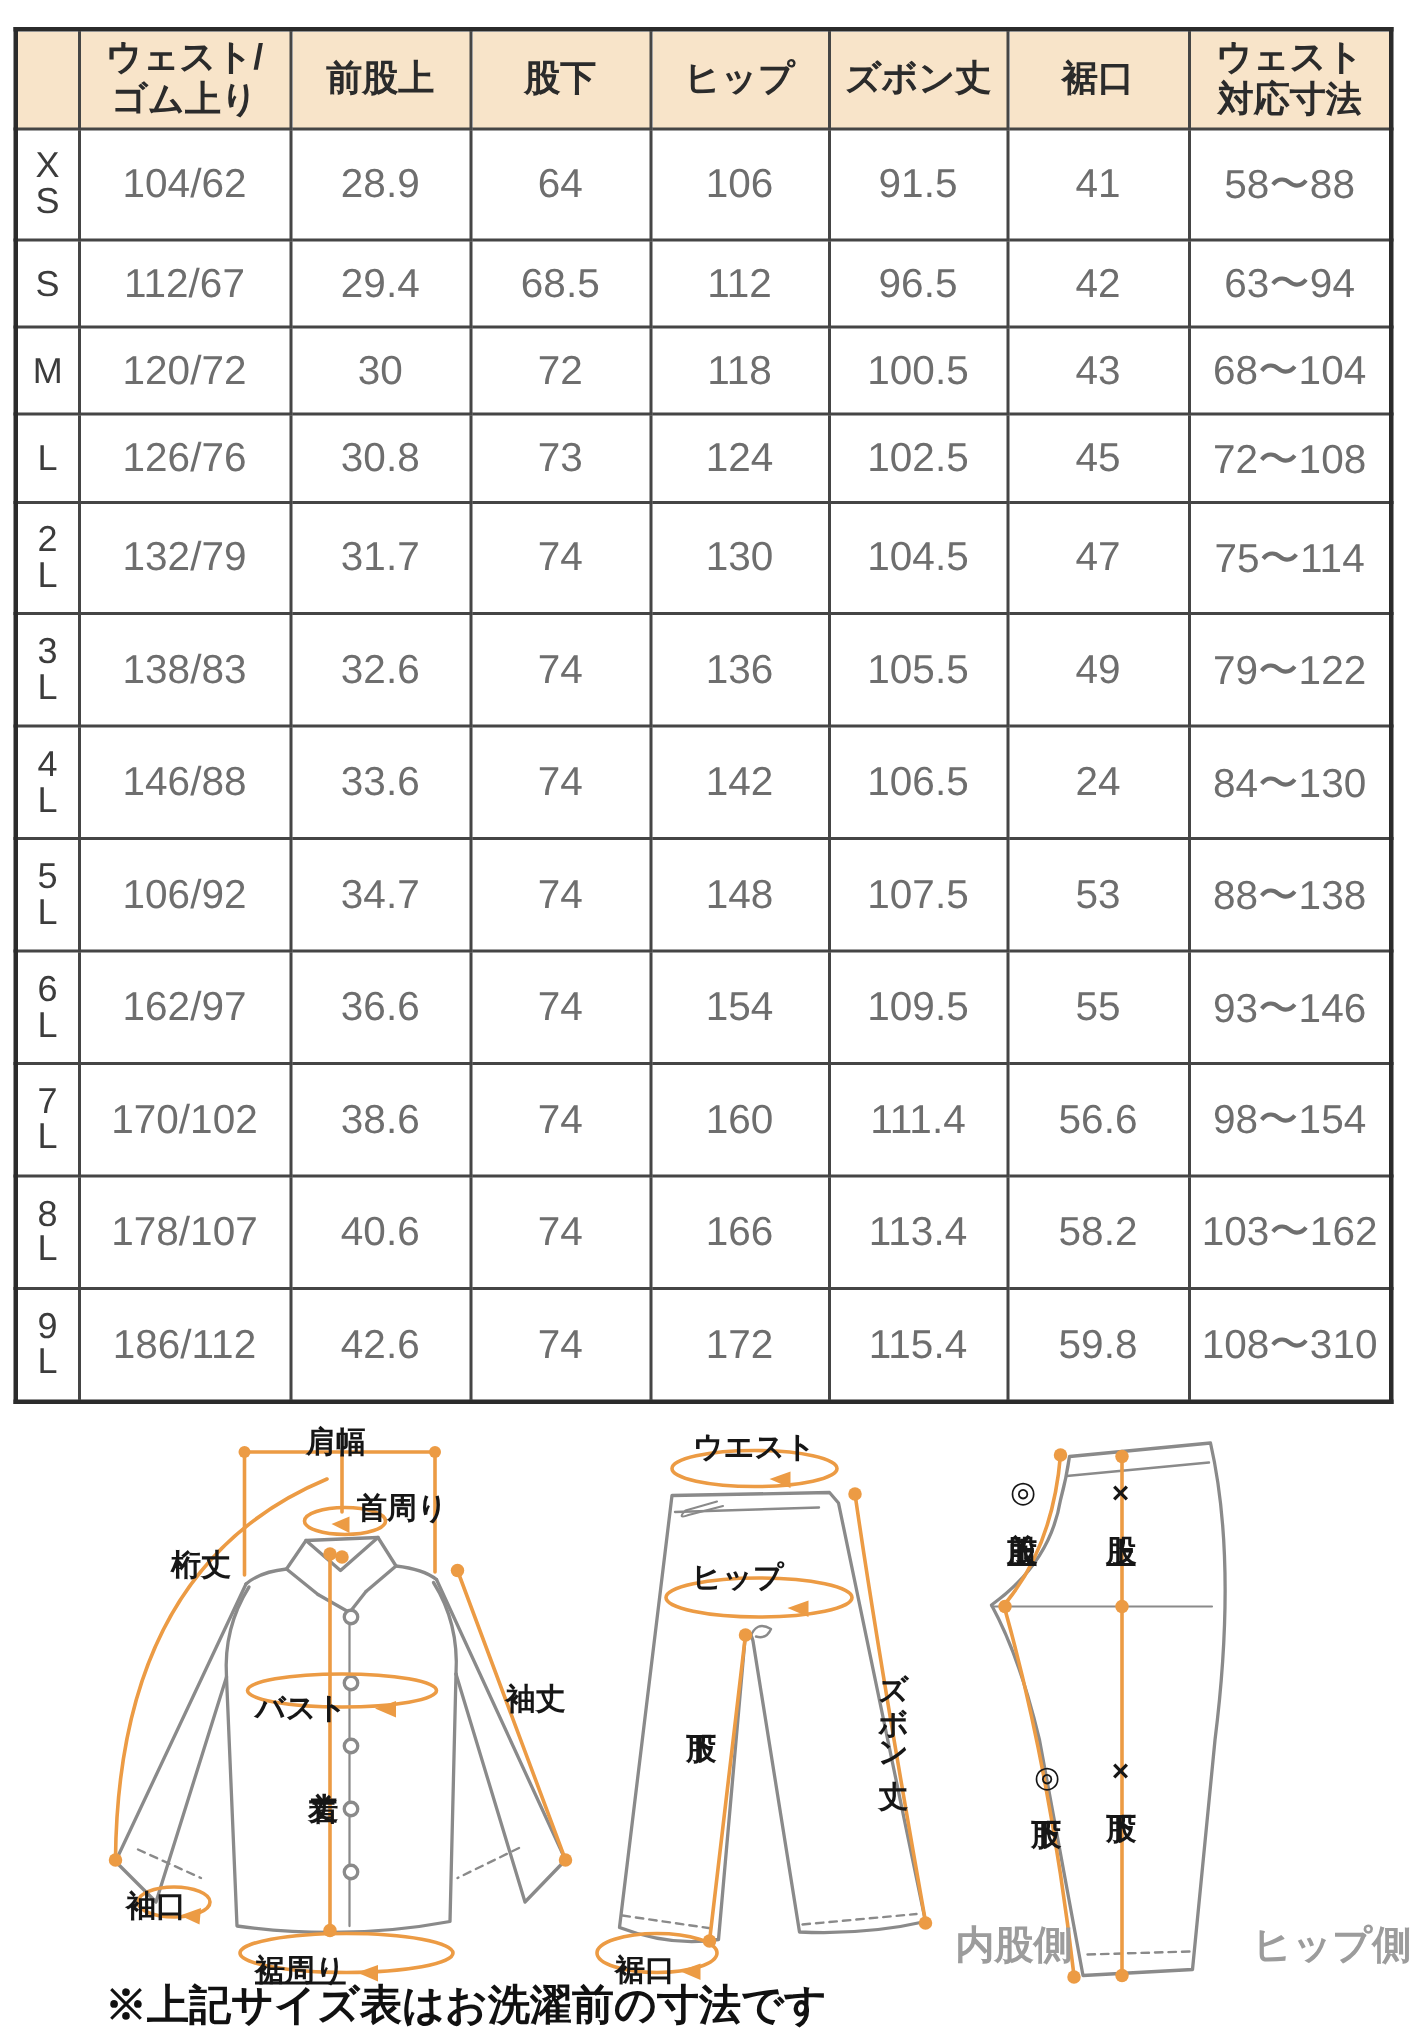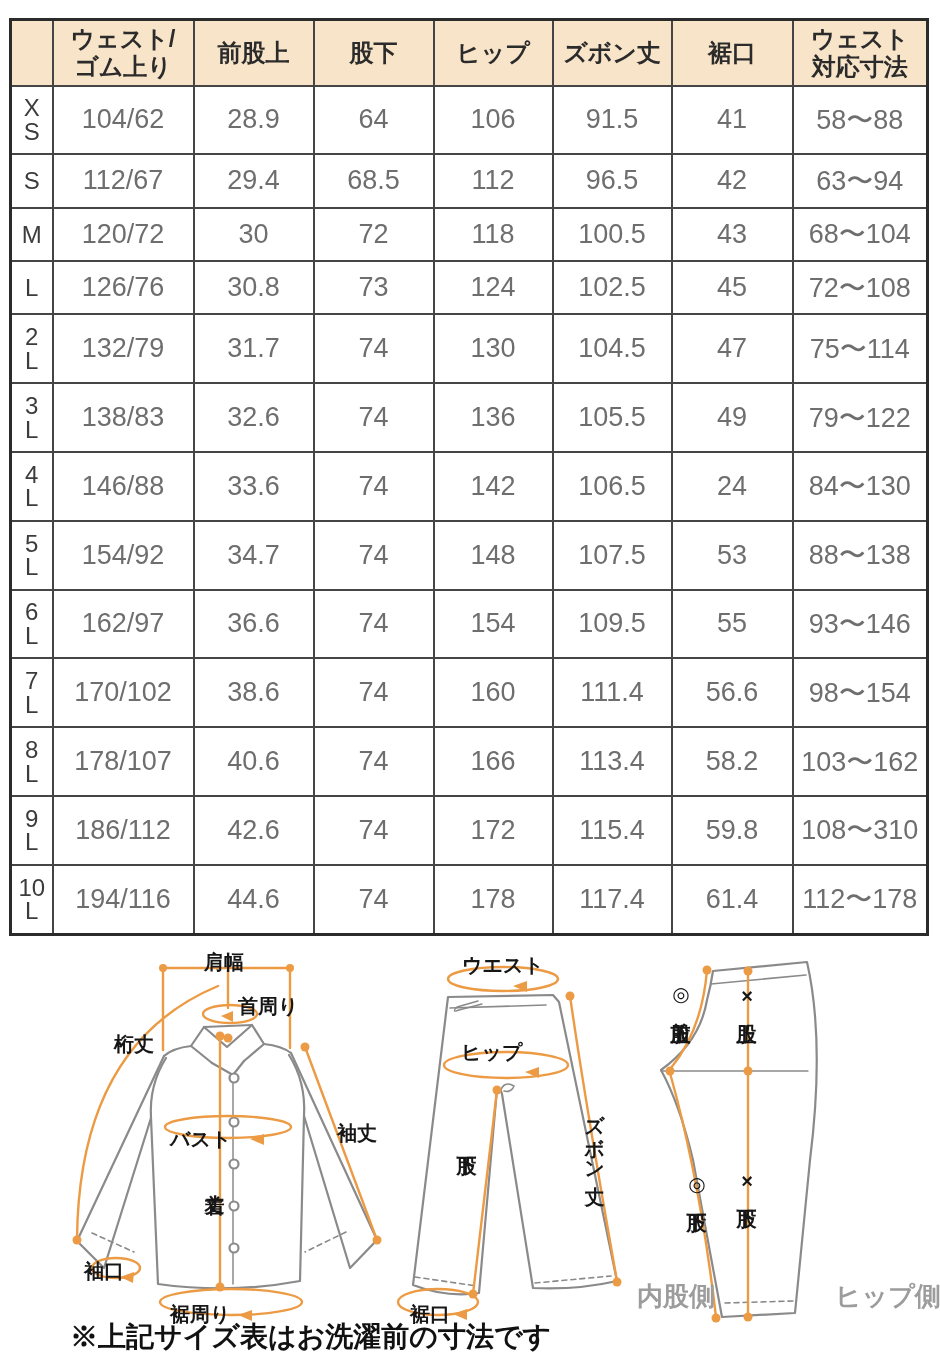--- a/index.html
+++ b/index.html
@@ -139,21 +139,21 @@
         <td>33.6</td>
         <td>74</td>
         <td>142</td>
         <td>106.5</td>
         <td>24</td>
         <td>84〜130</td>
       </tr>
       <tr>
         <td class="size-cell">5
 L</td>
-        <td>154/92</td>
+        <td>106/92</td>
         <td>34.7</td>
         <td>74</td>
         <td>148</td>
         <td>107.5</td>
         <td>53</td>
         <td>88〜138</td>
       </tr>
       <tr>
         <td class="size-cell">6
 L</td>
@@ -190,31 +190,20 @@
       <tr>
         <td class="size-cell">9
 L</td>
         <td>186/112</td>
         <td>42.6</td>
         <td>74</td>
         <td>172</td>
         <td>115.4</td>
         <td>59.8</td>
         <td>108〜310</td>
-      </tr>
-      <tr>
-        <td class="size-cell">10
-L</td>
-        <td>194/116</td>
-        <td>44.6</td>
-        <td>74</td>
-        <td>178</td>
-        <td>117.4</td>
-        <td>61.4</td>
-        <td>112〜178</td>
       </tr>
     </tbody>
 </table>
 
 <div id="diagrams">
   <svg id="diagram-svg" width="940" height="425" viewBox="0 935 940 425" xmlns="http://www.w3.org/2000/svg">
 
     <g stroke="#8a8a8a" stroke-width="2.2" fill="none" stroke-linejoin="round" stroke-linecap="round">
 
       <path d="M204,1027 L252,1025"></path>
@@ -318,21 +307,21 @@
   </svg>
 </div>
 
 <div class="dlabel" style="left:204px;top:952px;">肩幅</div>
 <div class="dlabel" style="left:238px;top:996px;">首周り</div>
 <div class="dlabel" style="left:114px;top:1034px;">桁丈</div>
 <div class="dlabel" style="left:170px;top:1129px;">バスト</div>
 <div class="dlabel" style="left:337px;top:1123px;">袖丈</div>
 <div class="dlabel vlabel" style="left:204px;top:1178px;">着丈</div>
 <div class="dlabel" style="left:84px;top:1261px;text-align:right;">袖口</div>
-<div class="dlabel" style="left:170px;top:1304px;">裾周り</div>
+<div class="dlabel" style="left:170px;top:1304px;text-decoration:underline;">裾周り</div>
 
 <div class="dlabel" style="left:462px;top:955px;">ウエスト</div>
 <div class="dlabel" style="left:461px;top:1042px;">ヒップ</div>
 <div class="dlabel vlabel" style="left:584px;top:1100px;">ズボン丈</div>
 <div class="dlabel vlabel" style="left:456px;top:1140px;">股下</div>
 <div class="dlabel" style="left:410px;top:1304px;">裾口</div>
 
 <div class="dlabel vlabel" style="left:670px;top:982px;">◎前股上</div>
 <div class="dlabel vlabel" style="left:736px;top:985px;">×股上</div>
 <div class="dlabel vlabel" style="left:686px;top:1172px;">◎股下</div>

